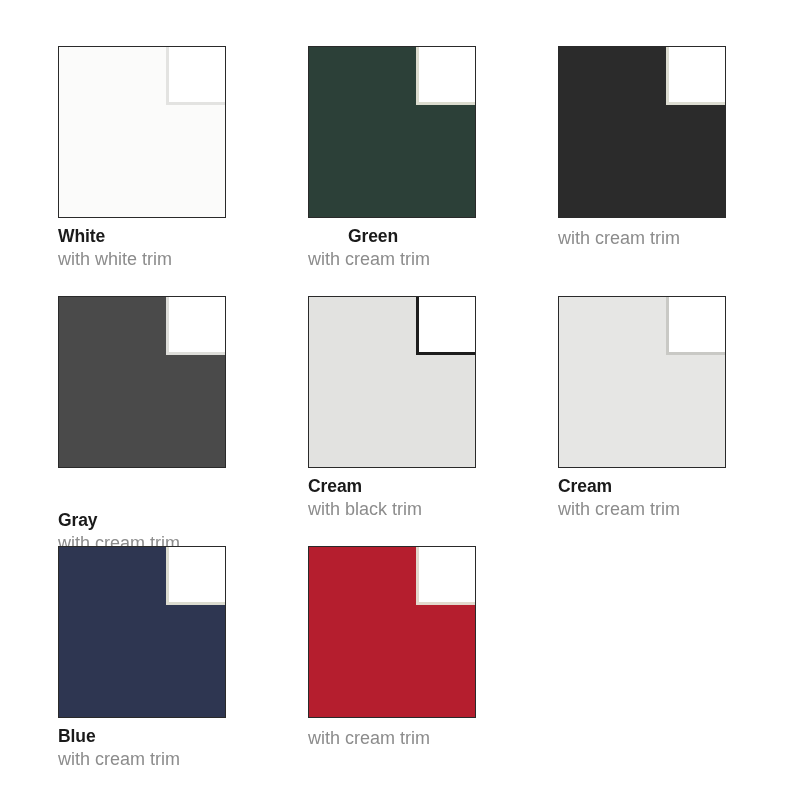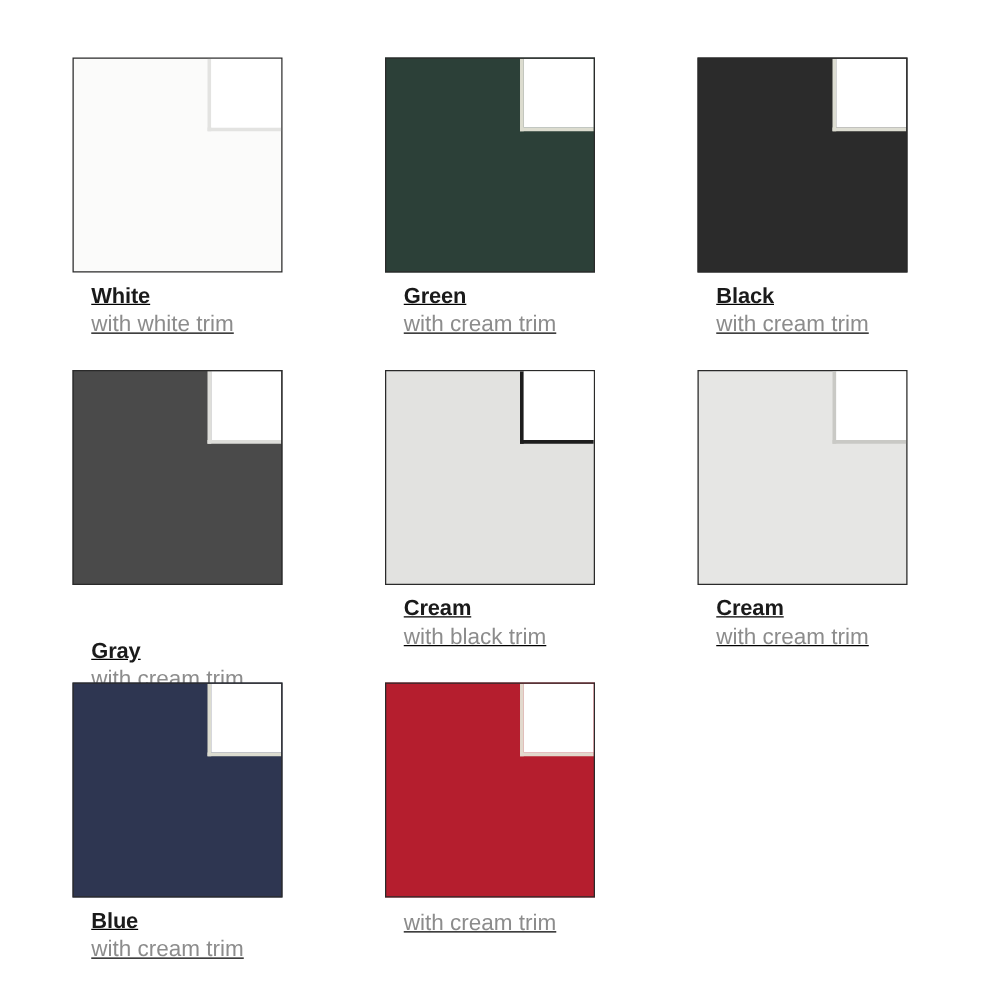--- a/index.html
+++ b/index.html
@@ -66,23 +66,22 @@
     top: 32.5%;
     right: 0;
     width: calc(33.5% + 3px);
     height: 3px;
   }
 
   
   .swatch-caption {
     position: absolute;
     top: 180px;
-    left: 15px;
+    left: 0;
     width: 210px;
-    text-decoration: underline;
   }
 
   .swatch-name {
     font-size: 17.5px;
     font-weight: bold;
     color: #1a1a1a;
     line-height: 1.22;
     letter-spacing: -0.1px;
   }
 
@@ -111,33 +110,32 @@
     </div>
   </div>
 
   <div class="swatch-card">
     <div class="swatch-tile" style="background: rgb(44, 64, 56); border-color: rgb(42, 42, 42);">
       <div class="swatch-trim-vertical" style="background: rgb(220, 220, 207);"></div>
       <div class="swatch-trim-horizontal" style="background: rgb(220, 220, 207);"></div>
       <div class="swatch-notch" style="background: rgb(255, 255, 255);"></div>
     </div>
     <div class="swatch-caption">
-      <div class="swatch-name" style="color: rgb(26, 26, 26);">Green</div>
+      <div class="swatch-name" style="color: rgb(26, 26, 26); margin-left: 40px;">Green</div>
       <div class="swatch-trim-label" style="color: rgb(140, 140, 140);">with cream trim</div>
     </div>
   </div>
 
   <div class="swatch-card">
     <div class="swatch-tile" style="background: rgb(43, 43, 43); border-color: rgb(42, 42, 42);">
       <div class="swatch-trim-vertical" style="background: rgb(221, 221, 210);"></div>
       <div class="swatch-trim-horizontal" style="background: rgb(221, 221, 210);"></div>
       <div class="swatch-notch" style="background: rgb(255, 255, 255);"></div>
     </div>
     <div class="swatch-caption">
-      <div class="swatch-name" style="color: rgb(26, 26, 26);">Black</div>
       <div class="swatch-trim-label" style="color: rgb(140, 140, 140);">with cream trim</div>
     </div>
   </div>
 
   <div class="swatch-card">
     <div class="swatch-tile" style="background: rgb(74, 74, 74); border-color: rgb(42, 42, 42);">
       <div class="swatch-trim-vertical" style="background: rgb(222, 222, 218);"></div>
       <div class="swatch-trim-horizontal" style="background: rgb(222, 222, 218);"></div>
       <div class="swatch-notch" style="background: rgb(255, 255, 255);"></div>
     </div>

